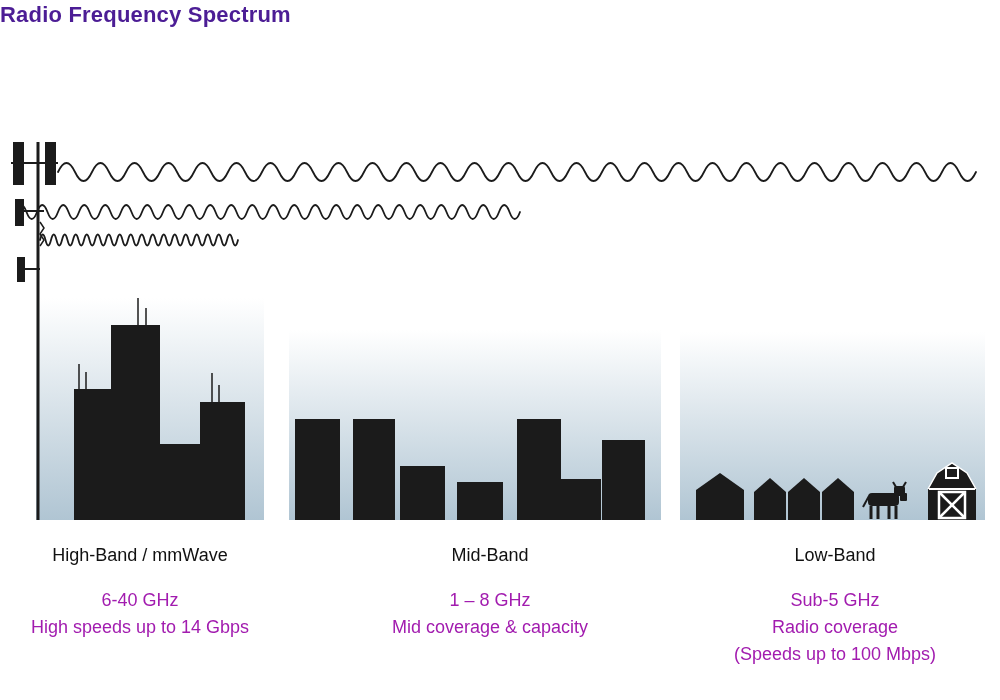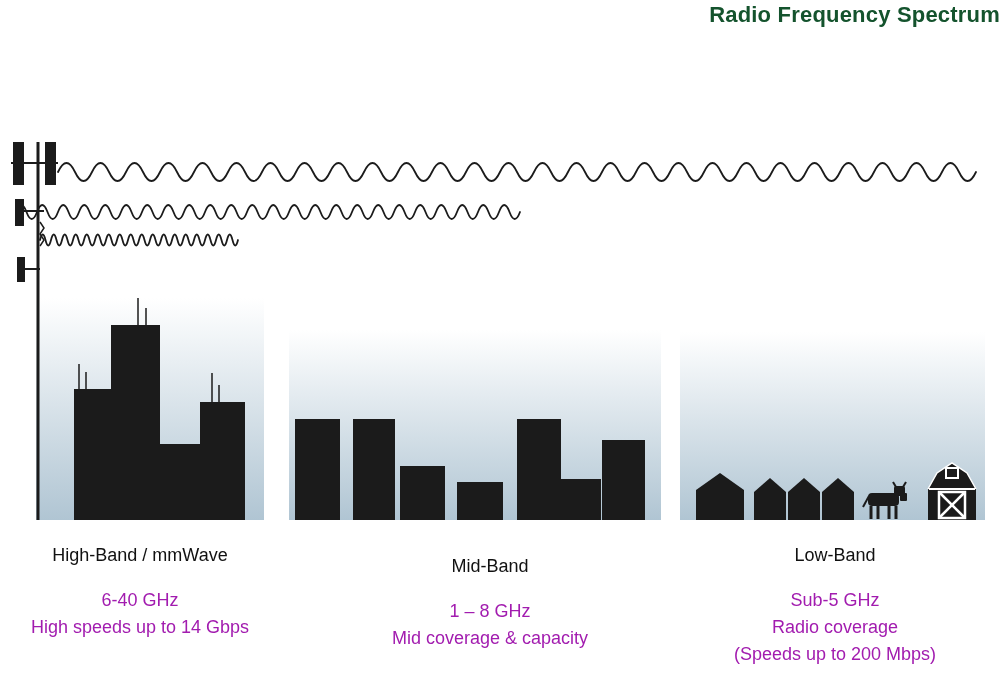--- a/index.html
+++ b/index.html
@@ -4,30 +4,30 @@
 <style>
   html,body{margin:0;padding:0;}
   body{
     width:1000px;height:700px;position:relative;overflow:hidden;
     background:#ffffff;
     font-family:"Liberation Sans", sans-serif;
     color:#1b1b1b;
   }
   .title{
     position:absolute;top:2px;left:0;width:1000px;
-    text-align:right;font-size:22px;font-weight:bold;color:#14532d;
+    text-align:left;font-size:22px;font-weight:bold;color:#4c1d95;
     letter-spacing:0.2px;
   }
   svg.scene{position:absolute;top:0;left:0;}
   .wave{fill:none;stroke:#1b1b1b;stroke-width:1.8;stroke-linecap:round;}
   .band-col{position:absolute;top:545px;text-align:center;}
   .band-name{font-size:18px;font-weight:normal;color:#111;margin-bottom:21px;}
   .band-line{font-size:18px;line-height:27px;color:#a21caf;}
   .col-1{left:15px;width:250px;}
-  .col-2{left:350px;width:280px;margin-top:11px;}
+  .col-2{left:350px;width:280px;}
   .col-3{left:690px;width:290px;}
 </style>
 </head>
 <body>
 
 <div class="title">Radio Frequency Spectrum</div>
 
 <svg class="scene" width="1000" height="700" viewBox="0 0 1000 700">
   <defs>
     <linearGradient id="sky" x1="0" y1="0" x2="0" y2="1">
@@ -122,14 +122,14 @@
 <div class="band-col col-2">
   <div class="band-name">Mid-Band</div>
   <div class="band-line">1 – 8 GHz</div>
   <div class="band-line">Mid coverage &amp; capacity</div>
 </div>
 
 <div class="band-col col-3">
   <div class="band-name">Low-Band</div>
   <div class="band-line">Sub-5 GHz</div>
   <div class="band-line">Radio coverage</div>
-  <div class="band-line">(Speeds up to 200 Mbps)</div>
+  <div class="band-line">(Speeds up to 100 Mbps)</div>
 </div>
 
 </body></html>

